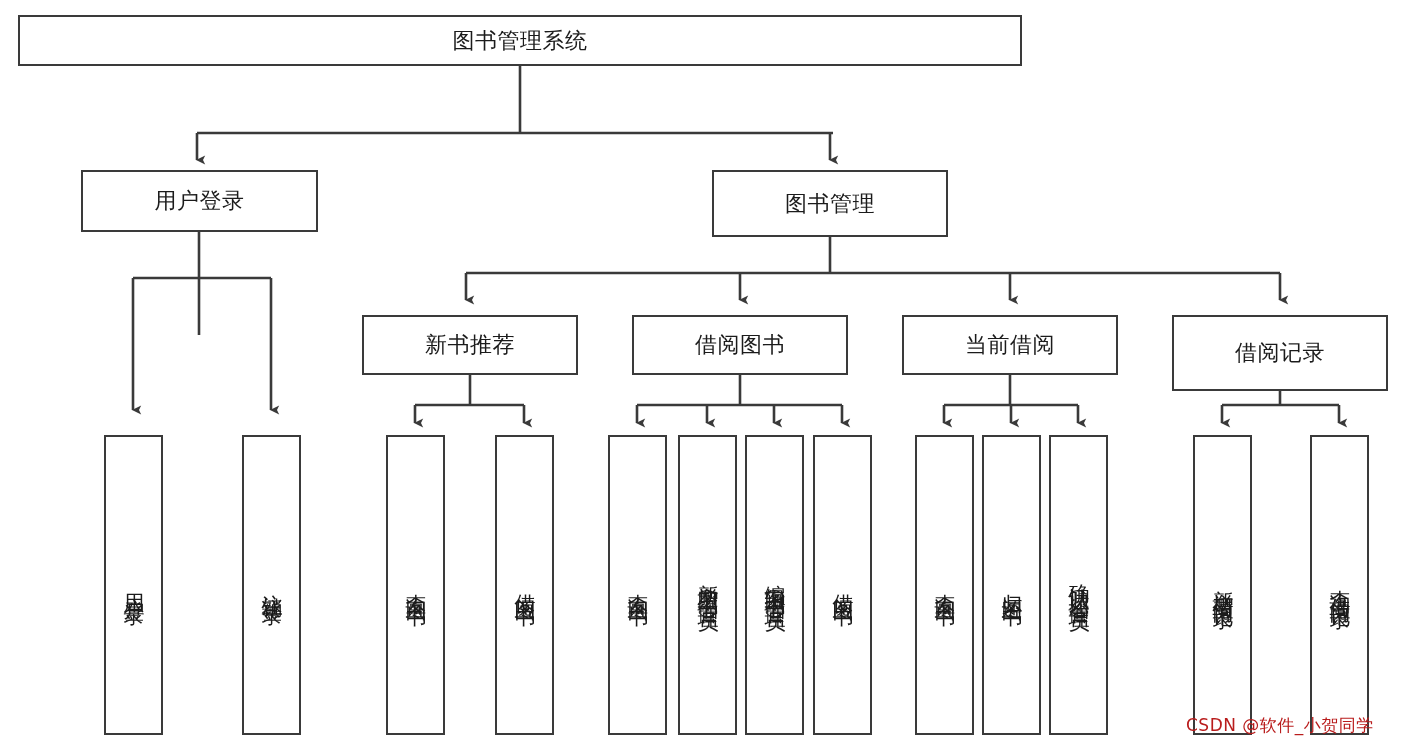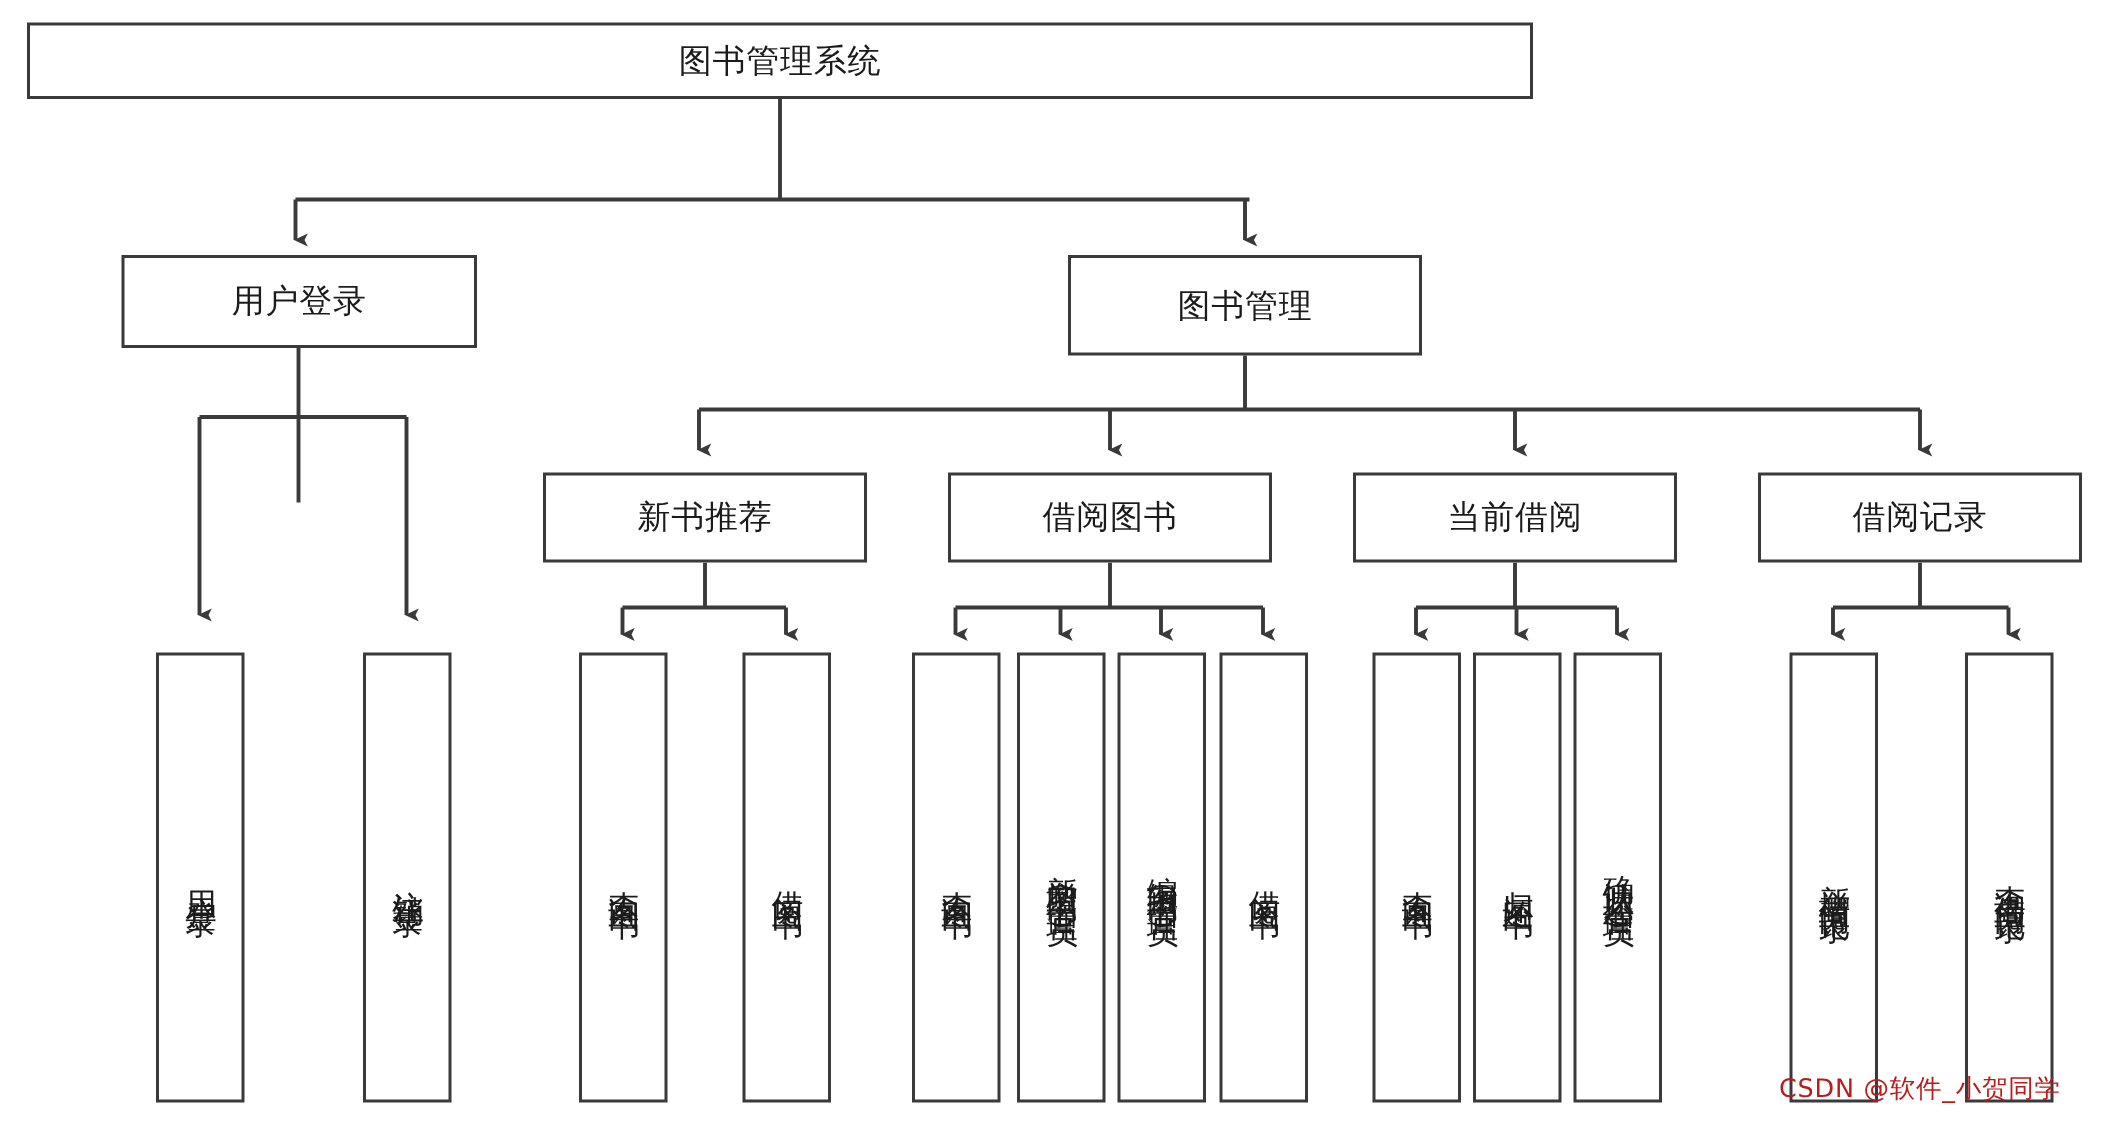--- a/index.html
+++ b/index.html
@@ -130,21 +130,21 @@
 
   <div class="node node-h" style="left:362px; top:315px; width:216px; height:60px;">
     <span>新书推荐</span>
   </div>
   <div class="node node-h" style="left:632px; top:315px; width:216px; height:60px;">
     <span>借阅图书</span>
   </div>
   <div class="node node-h" style="left:902px; top:315px; width:216px; height:60px;">
     <span>当前借阅</span>
   </div>
-  <div class="node node-h" style="left:1172px; top:315px; width:216px; height:60px;">
+  <div class="node node-h" style="left:1172px; top:315px; width:216px; height:76px;">
     <span>借阅记录</span>
   </div>
 
   <div class="node node-v" style="left:104px; top:435px; width:59px; height:300px;">
     <span class="vtext">用户登录</span>
   </div>
   <div class="node node-v" style="left:242px; top:435px; width:59px; height:300px;">
     <span class="vtext">注销登录</span>
   </div>
 

